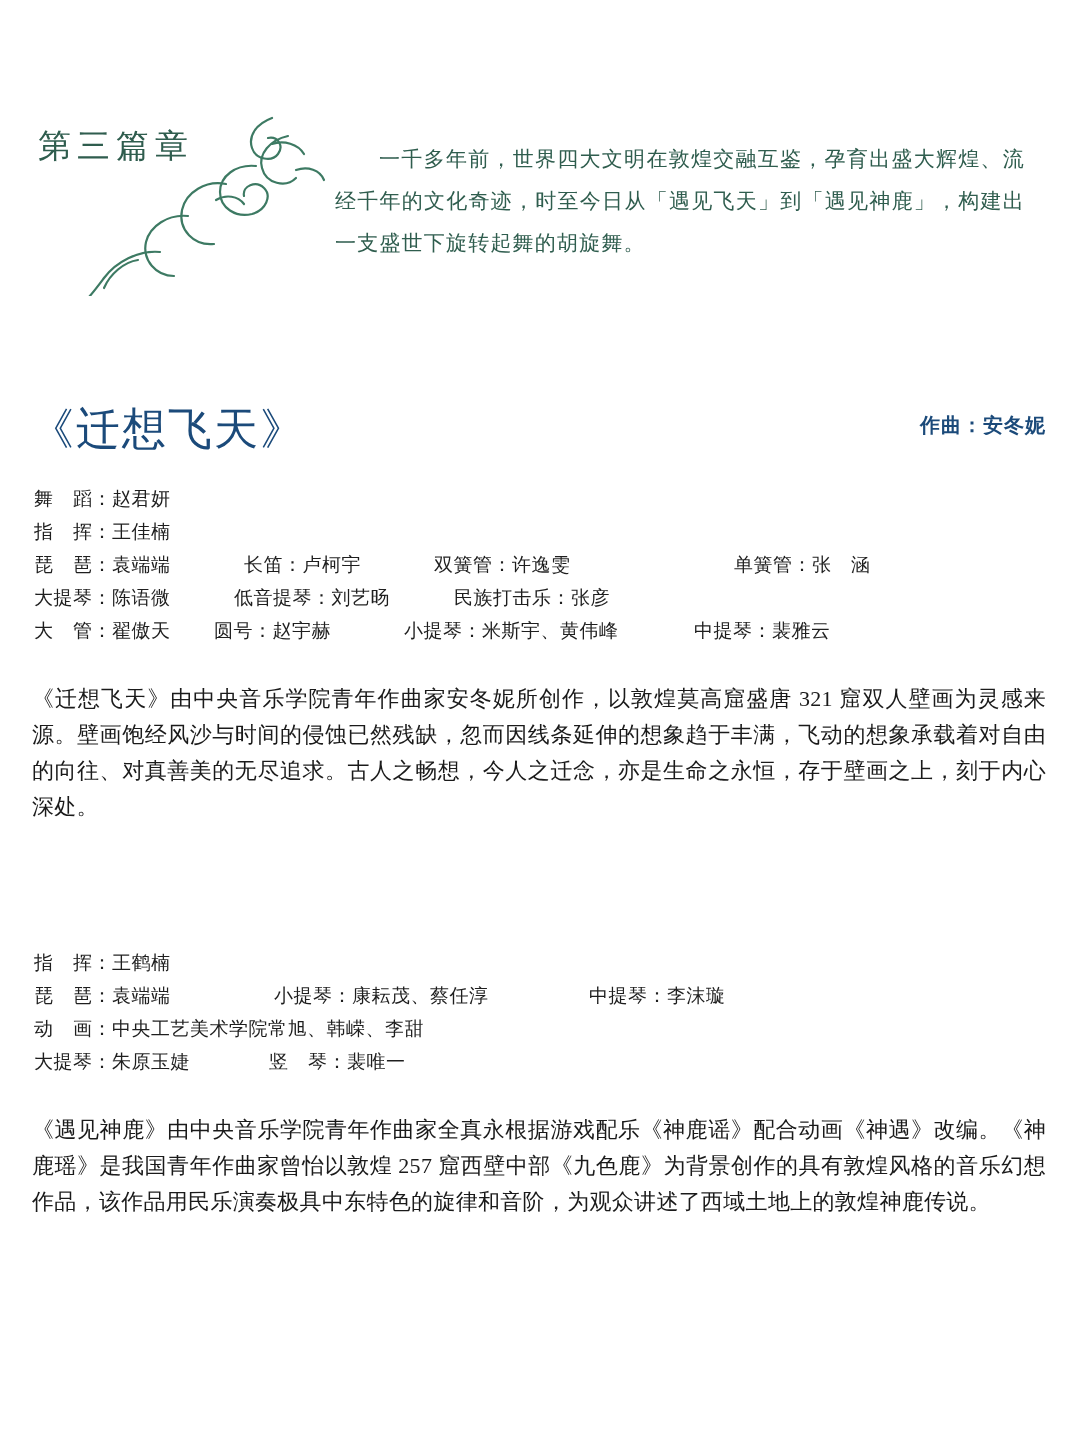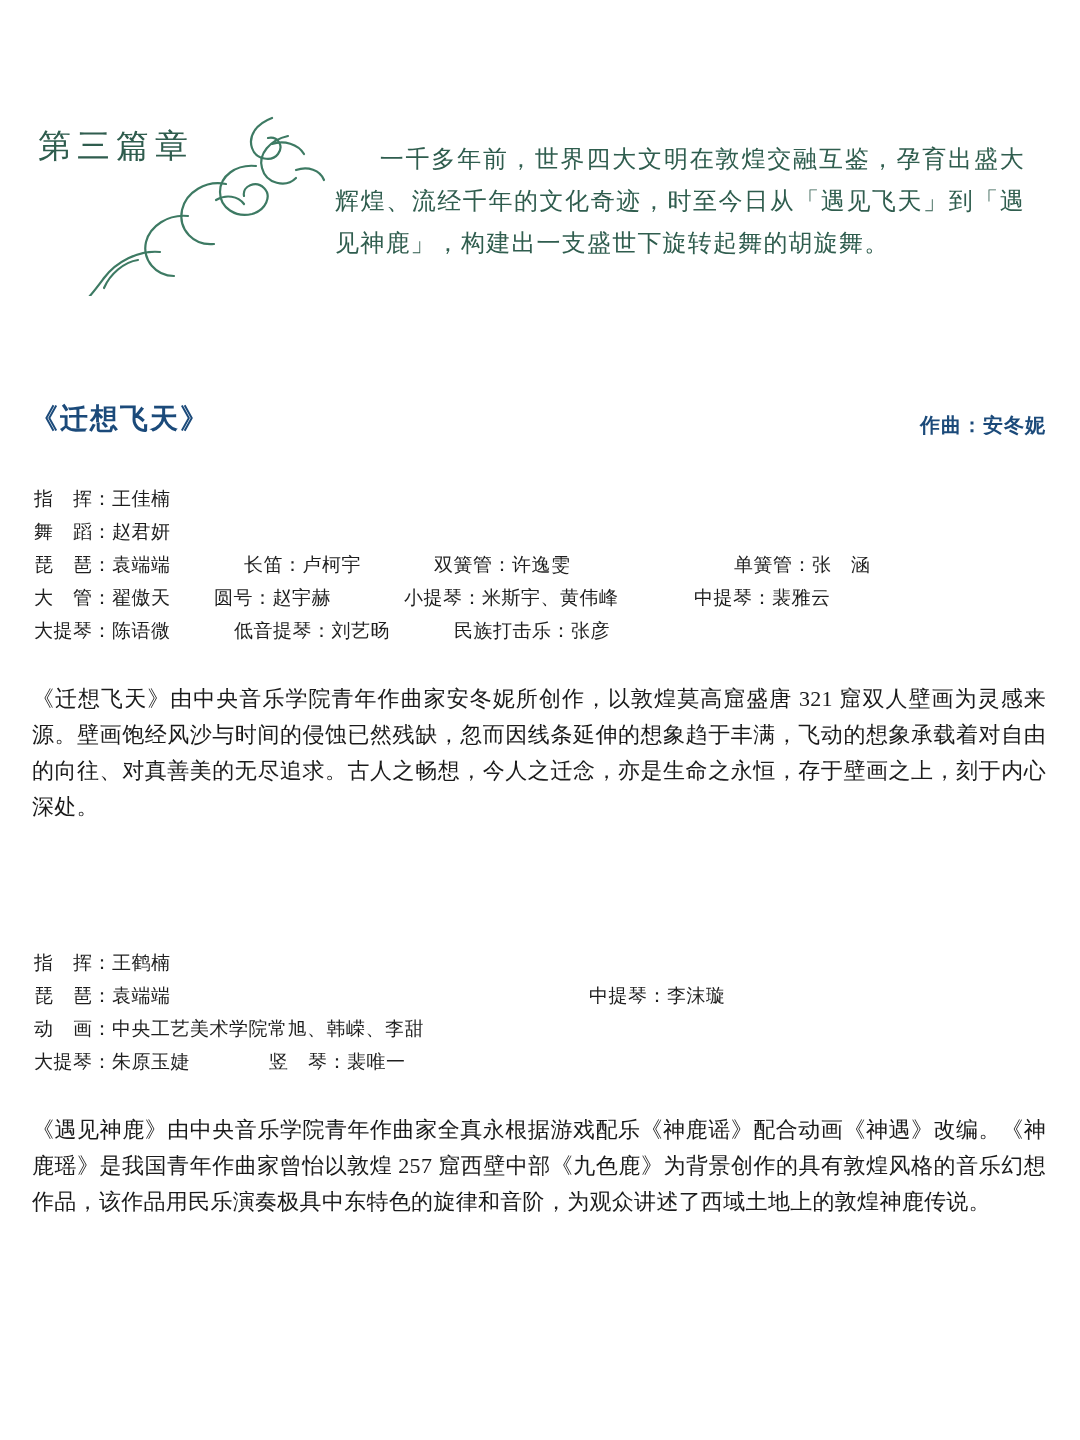--- a/index.html
+++ b/index.html
@@ -51,21 +51,21 @@
   .cloud-svg {
     position: absolute;
     left: 0;
     top: 0;
   }
   .header-text {
     position: absolute;
     left: 335px;
     top: 42px;
     width: 690px;
-    font-size: 24px;
+    font-size: 21px;
     line-height: 42px;
     letter-spacing: 1.2px;
     color: #2f5d4e;
     text-align: justify;
     font-family: "Liberation Serif", "DejaVu Serif", serif;
   }
   .header-text .indent { display: inline-block; width: 44px; }
 
   
   .piece { position: absolute; left: 0; width: 1080px; }
@@ -74,22 +74,22 @@
 
   .piece-head {
     position: relative;
     height: 56px;
     margin: 0 34px 0 30px;
   }
   .piece-title {
     position: absolute;
     left: 0;
     top: 0;
-    font-size: 28px;
-    font-weight: bold;
+    font-size: 44px;
+    font-weight: normal;
     color: #1b4a7a;
     letter-spacing: 2px;
     font-family: "Liberation Serif", "DejaVu Serif", serif;
     white-space: nowrap;
   }
   .piece-credit {
     position: absolute;
     right: 0;
     top: 12px;
     font-size: 20px;
@@ -146,53 +146,54 @@
     <div class="header-text"><span class="indent"></span><span>一千多年前，世界四大文明在敦煌交融互鉴，孕育出盛大辉煌、流经千年的文化奇迹，时至今日从「遇见飞天」到「遇见神鹿」，构建出一支盛世下旋转起舞的胡旋舞。</span></div>
   </div>
 
   <div class="piece piece-1">
     <div class="piece-head">
       <div class="piece-title">《迁想飞天》</div>
       <div class="piece-credit"><span>作曲：安冬妮</span></div>
     </div>
     <div class="credits">
       <div class="row">
+        <span class="cell" style="left:0px">舞　蹈：赵君妍</span>
+      </div>
+      <div class="row">
         <span class="cell" style="left:0px">指　挥：王佳楠</span>
-      </div>
-      <div class="row">
-        <span class="cell" style="left:0px">舞　蹈：赵君妍</span>
       </div>
       <div class="row">
         <span class="cell" style="left:0px">琵　琶：袁端端</span>
         <span class="cell" style="left:210px">长笛：卢柯宇</span>
         <span class="cell" style="left:400px">双簧管：许逸雯</span>
         <span class="cell" style="left:700px">单簧管：张　涵</span>
       </div>
       <div class="row">
+        <span class="cell" style="left:0px">大提琴：陈语微</span>
+        <span class="cell" style="left:200px">低音提琴：刘艺旸</span>
+        <span class="cell" style="left:420px">民族打击乐：张彦</span>
+      </div>
+      <div class="row">
         <span class="cell" style="left:0px">大　管：翟傲天</span>
         <span class="cell" style="left:180px">圆号：赵宇赫</span>
         <span class="cell" style="left:370px">小提琴：米斯宇、黄伟峰</span>
         <span class="cell" style="left:660px">中提琴：裴雅云</span>
       </div>
-      <div class="row">
-        <span class="cell" style="left:0px">大提琴：陈语微</span>
-        <span class="cell" style="left:200px">低音提琴：刘艺旸</span>
-        <span class="cell" style="left:420px">民族打击乐：张彦</span>
-      </div>
     </div>
     <div class="desc">《迁想飞天》由中央音乐学院青年作曲家安冬妮所创作，以敦煌莫高窟盛唐 321 窟双人壁画为灵感来源。壁画饱经风沙与时间的侵蚀已然残缺，忽而因线条延伸的想象趋于丰满，飞动的想象承载着对自由的向往、对真善美的无尽追求。古人之畅想，今人之迁念，亦是生命之永恒，存于壁画之上，刻于内心深处。</div>
   </div>
 
   <div class="piece piece-2">
     <div class="credits">
       <div class="row">
         <span class="cell" style="left:0px">指　挥：王鹤楠</span>
       </div>
       <div class="row">
         <span class="cell" style="left:0px">琵　琶：袁端端</span>
+        <span class="cell" style="left:240px">小提琴：康耘茂、蔡任淳</span>
         <span class="cell" style="left:555px">中提琴：李沫璇</span>
       </div>
       <div class="row">
         <span class="cell" style="left:0px">动　画：中央工艺美术学院常旭、韩嵘、李甜</span>
       </div>
       <div class="row">
         <span class="cell" style="left:0px">大提琴：朱原玉婕</span>
         <span class="cell" style="left:235px">竖　琴：裴唯一</span>
       </div>
     </div>

